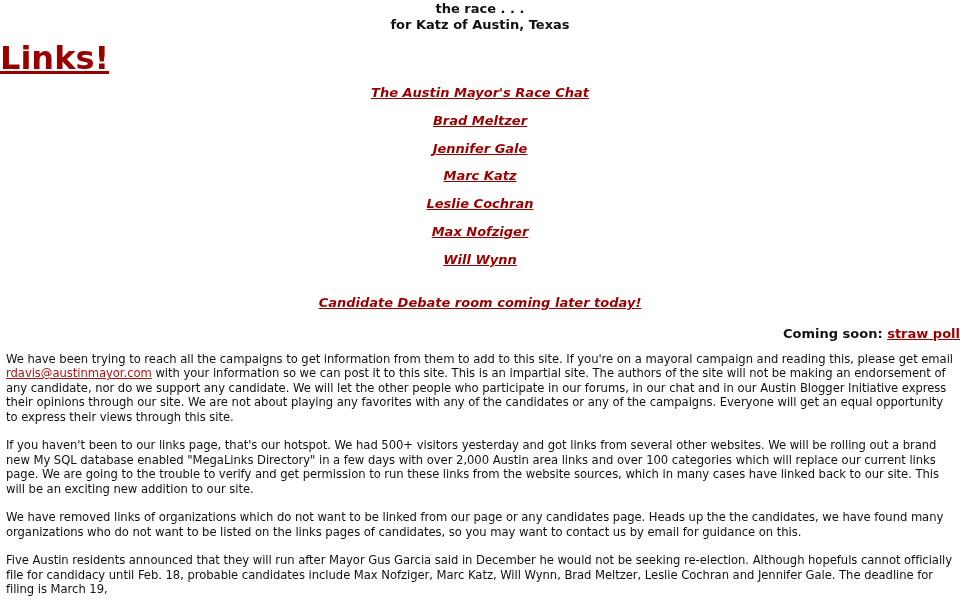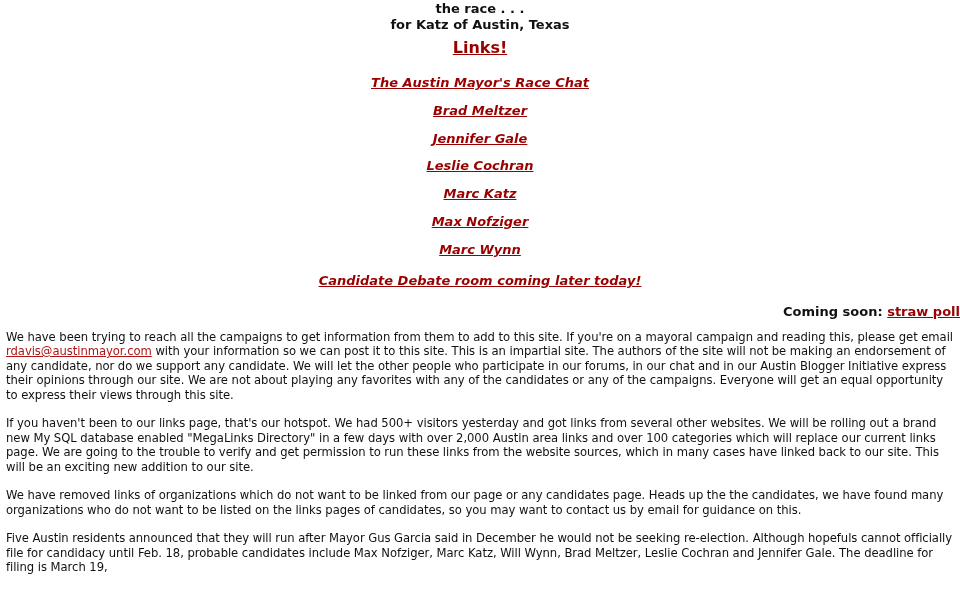--- a/index.html
+++ b/index.html
@@ -4,28 +4,28 @@
   <style>
     html, body { margin: 0; padding: 0; background: #ffffff; }
     body {
       width: 960px; height: 600px; overflow: hidden;
       font-family: "DejaVu Sans", sans-serif;
       color: #111111;
     }
     .header { text-align: center; padding-top: 1px; }
     .header .line { font-size: 13px; font-weight: bold; line-height: 16px; }
     .title {
-      text-align: center; 
-      font-size: 16px; font-weight: bold; line-height: 30px;
+      margin-top: 10px;
+      font-size: 32px; font-weight: bold; line-height: 30px;
     }
     a { color: #990000; text-decoration: underline; }
     .title a { color: #990000; }
     .links { text-align: center; margin-top: 10px; }
     .links .item { font-size: 13px; font-weight: bold; height: 27.8px; line-height: 20px; font-style: italic; }
-    .links .item.gap { margin-top: 3px; height: 31px; }
+    .links .item.gap { margin-top: 15px; height: 31px; }
     .coming { text-align: right; font-size: 13px; font-weight: bold; margin-top: 0px; line-height: 20px; }
     .content { padding: 0 6px; margin-top: 8px; }
     .content p {
       font-size: 11.6px; line-height: 14.5px; margin: 0 0 14px 0;
       letter-spacing: -0.05px;
     }
     .content a.email { color: #b01515; font-weight: normal; }
   </style>
 </head>
 <body>
@@ -36,24 +36,24 @@
 </div>
 
 <div class="title">
   <a href="#">Links!</a>
 </div>
 
 <div class="links">
   <div class="item"><a href="#">The Austin Mayor's Race Chat</a></div>
   <div class="item"><a href="#">Brad Meltzer</a></div>
   <div class="item"><a href="#">Jennifer Gale</a></div>
+  <div class="item"><a href="#">Marc Katz</a></div>
   <div class="item"><a href="#">Leslie Cochran</a></div>
-  <div class="item"><a href="#">Marc Katz</a></div>
   <div class="item"><a href="#">Max Nofziger</a></div>
-  <div class="item"><a href="#">Marc Wynn</a></div>
+  <div class="item"><a href="#">Will Wynn</a></div>
   <div class="item gap"><a href="#">Candidate Debate room coming later today!</a></div>
 </div>
 
 <div class="coming">
   <span>Coming soon: </span><a href="#">straw poll</a>
 </div>
 
 <div class="content">
   <p><span>We have been trying to reach all the campaigns to get information from them to add to this site.  If you're on a mayoral campaign and reading this, please get email </span><a href="#" class="email">rdavis@austinmayor.com</a><span> with your information so we can post it to this site.  This is an impartial site.  The authors of the site will not be making an endorsement of any candidate, nor do we support any candidate.  We will let the other people who participate in our forums, in our chat and in our Austin Blogger Initiative express their opinions through our site.  We are not about playing any favorites with any of the candidates or any of the campaigns.  Everyone will get an equal opportunity to express their views through this site.</span></p>
   <p>If you haven't been to our links page, that's our hotspot.  We had 500+ visitors yesterday and got links from several other websites.  We will be rolling out a brand new My SQL database enabled "MegaLinks Directory" in a few days with over 2,000 Austin area links and over 100 categories which will replace our current links page.  We are going to the trouble to verify and get permission to run these links from the website sources, which in many cases have linked back to our site.  This will be an exciting new addition to our site.</p>

